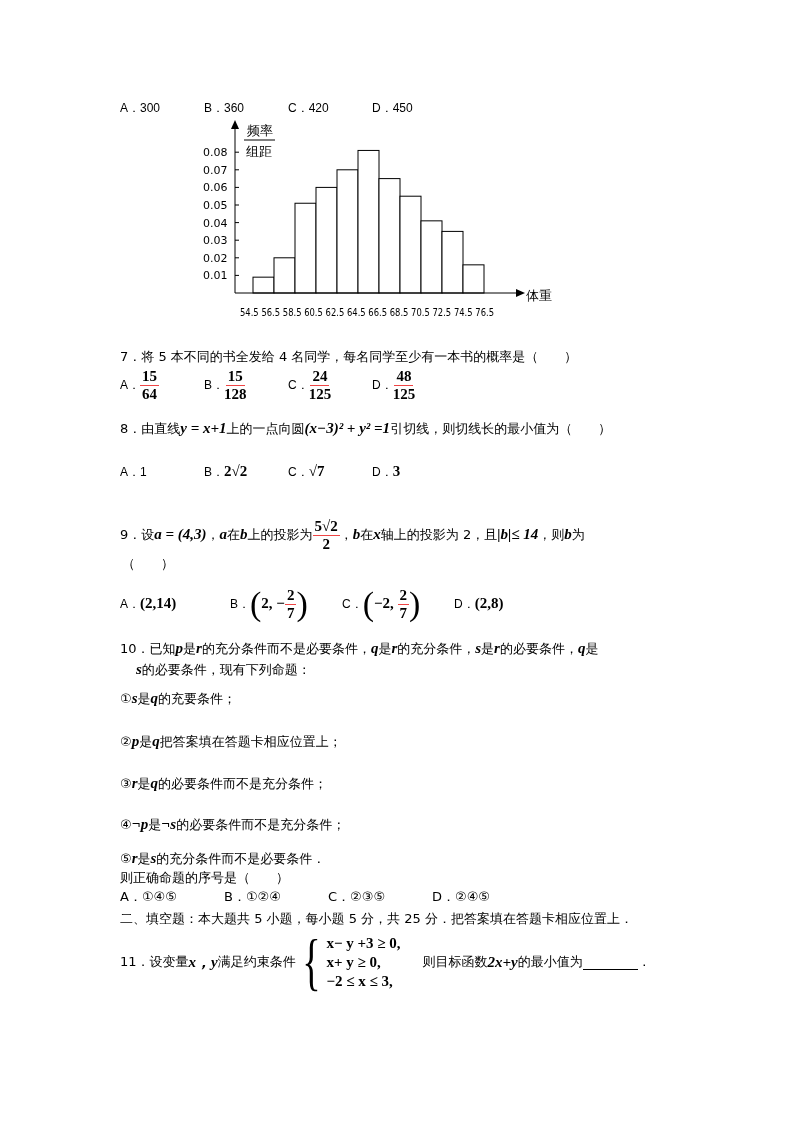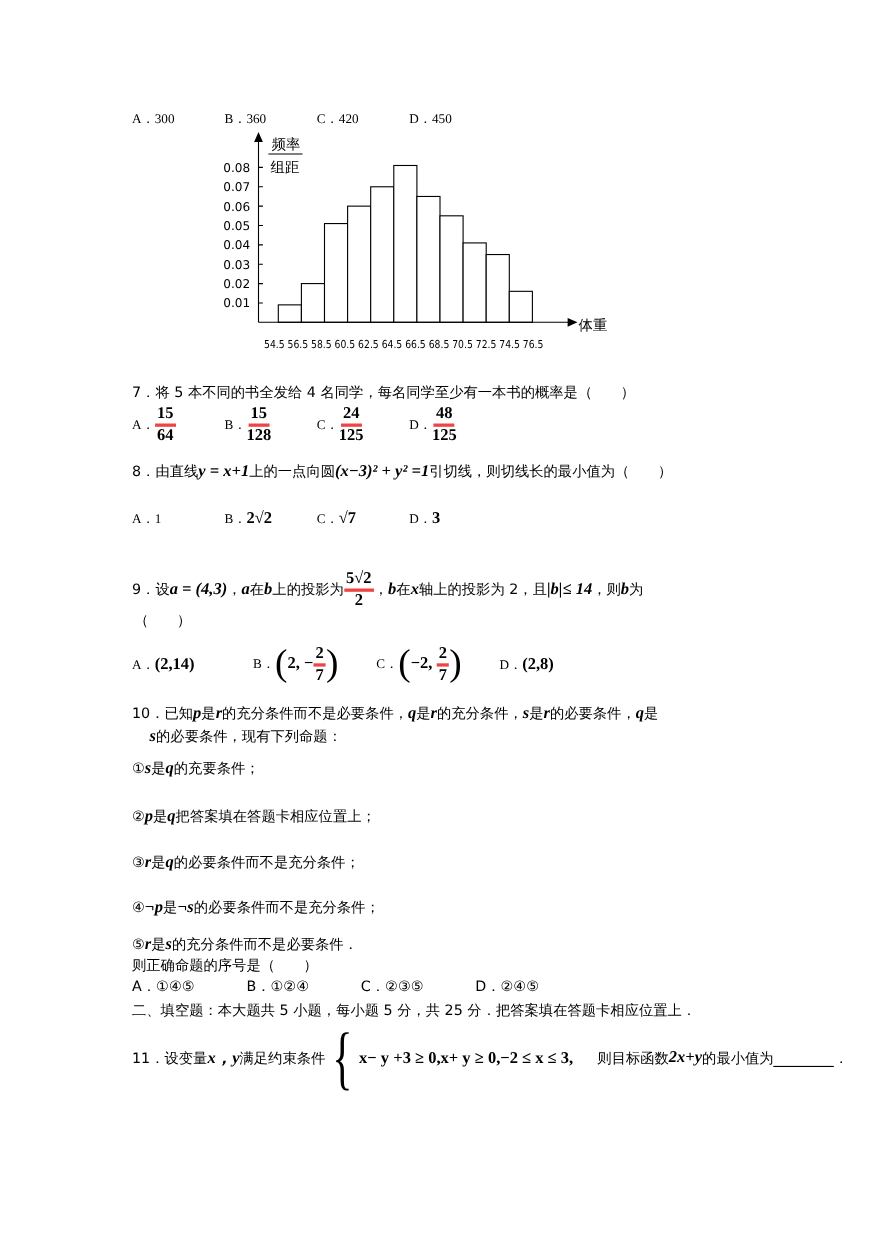--- a/index.html
+++ b/index.html
@@ -1,27 +1,27 @@
 <!DOCTYPE html>
 <html><head>
 <meta charset="utf-8">
 <style>
   html, body { margin:0; padding:0; background:#fff; }
   body { width:794px; height:1123px; position:relative; font-family:"DejaVu Sans", sans-serif; color:#000; font-size:13px; overflow:hidden; }
   .abs { position:absolute; white-space:nowrap; }
-  .mono { font-family:Liberation Serif, serif; font-size:12px; }
+  .mono { font-family:Liberation Sans, sans-serif; font-size:12px; }
   .m { font-family:Liberation Serif, serif; font-weight:bold; font-style:italic; font-size:15px; }
   .mn { font-family:"Liberation Serif", serif; font-weight:bold; font-size:15px; }
   .frac { display:inline-flex; flex-direction:column; align-items:center; vertical-align:middle; font-family:"Liberation Serif", serif; font-weight:bold; font-size:15px; line-height:17px; }
-  .frac .num { border-bottom:3px solid #ef4444; padding:0 2px; }
+  .frac .num { border-bottom:1px solid #ef4444; padding:0 2px; }
   .opt { display:inline-block; }
   .chart text { font-family:"DejaVu Sans", sans-serif; }
   .big-paren { font-family:"Liberation Serif", serif; font-size:34px; font-weight:normal; vertical-align:middle; }
   .brace { font-family:"Liberation Serif", serif; font-size:64px; line-height:60px; vertical-align:middle; transform:scaleX(0.6); display:inline-block; }
-  .sys { display:inline-flex; flex-direction:row; vertical-align:middle; font-family:"Liberation Serif", serif; font-weight:bold; font-size:15px; line-height:19px; }
+  .sys { display:inline-flex; flex-direction:column; vertical-align:middle; font-family:"Liberation Serif", serif; font-weight:bold; font-size:15px; line-height:19px; }
   .blank { display:inline-block; width:55px; border-bottom:1px solid #000; height:14px; vertical-align:baseline; }
 </style>
 </head>
 <body>
 
 <div class="abs mono" style="left:120px;top:100px;">
   <span style="display:inline-block;width:84px;">A．300</span><span style="display:inline-block;width:84px;">B．360</span><span style="display:inline-block;width:84px;">C．420</span><span>D．450</span>
 </div>
 
 <svg class="abs chart" style="left:190px;top:115px;" width="370" height="210" viewBox="0 0 370 210">

